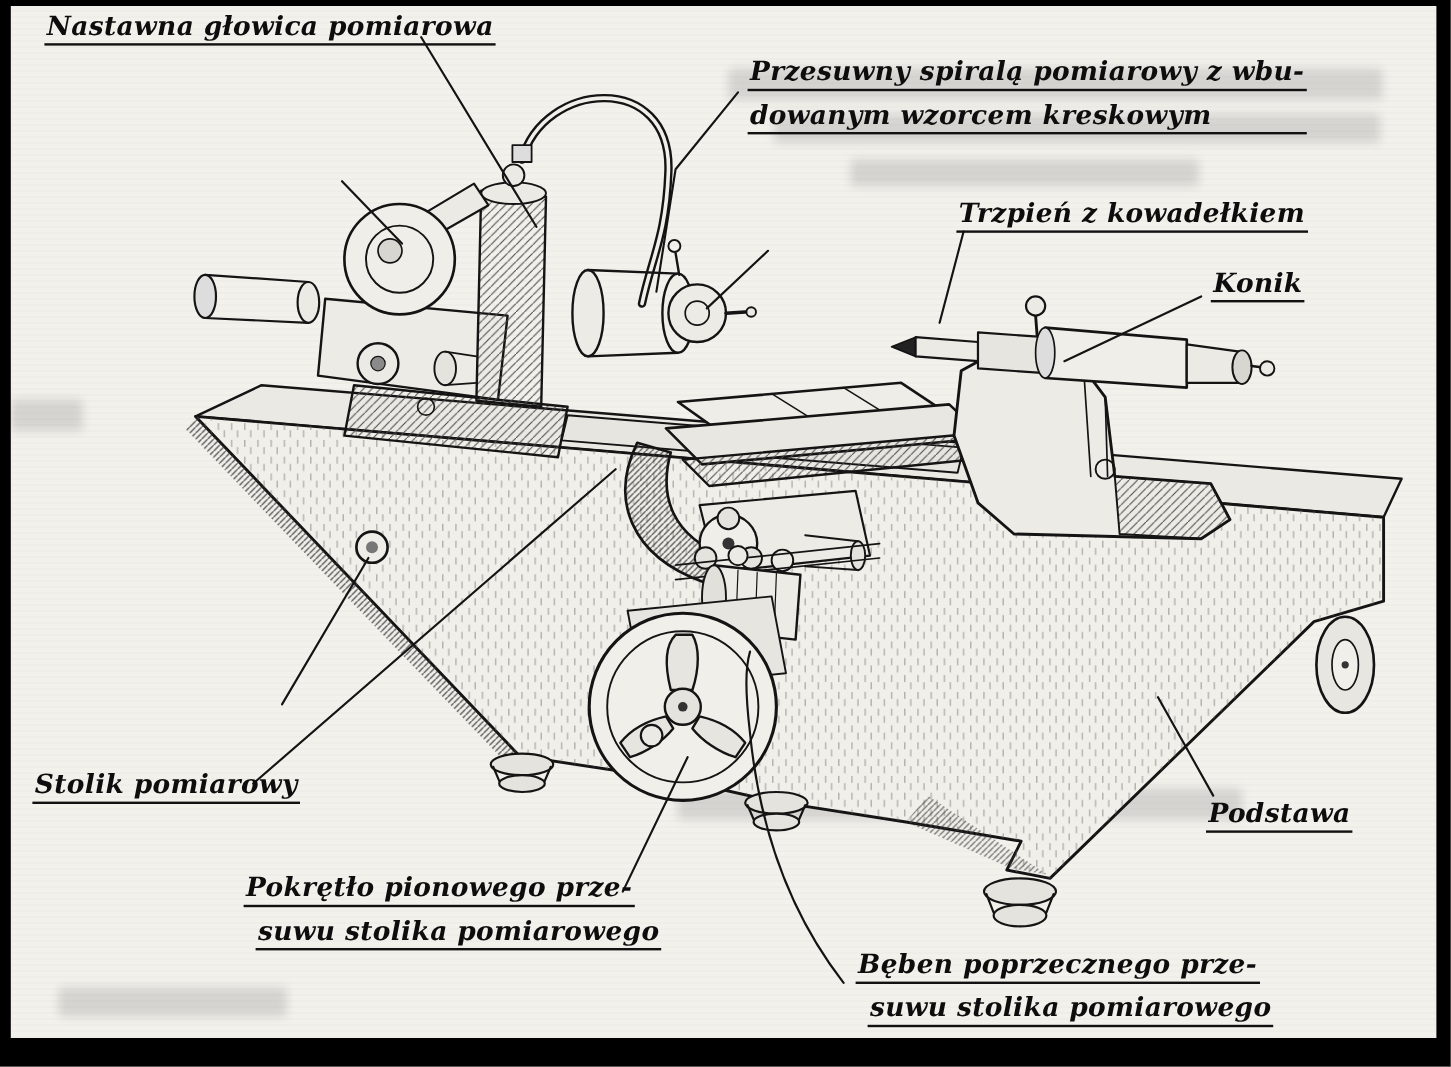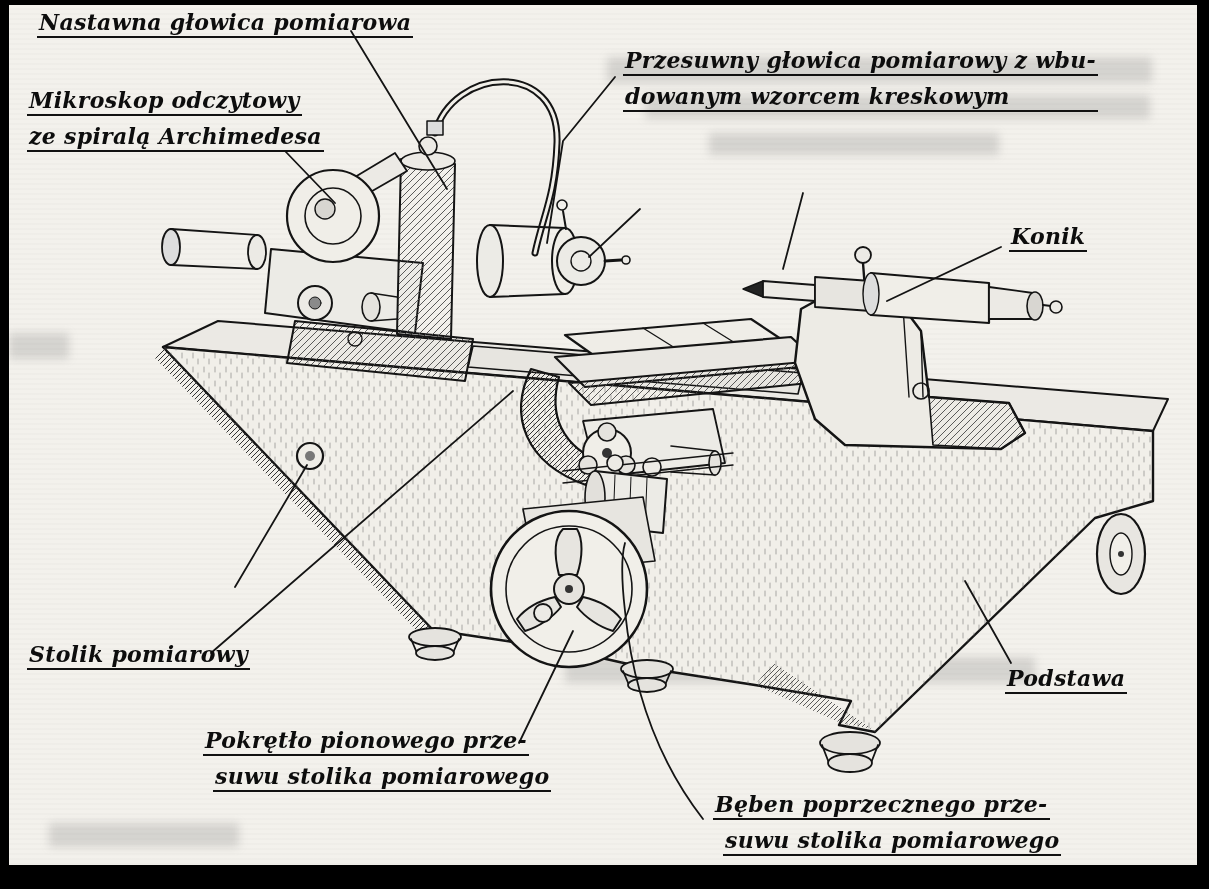--- a/index.html
+++ b/index.html
@@ -214,31 +214,30 @@
         <path d="M516,742 L570,630"></path>
         <path d="M700,818 C655,760 630,690 622,610 C618,575 618,556 622,542"></path>
         <path d="M1008,662 L962,580"></path>
       </g>
     </svg>
 
     <div class="lbl" style="left:28px;top:6px;">
       <span class="line">Nastawna głowica pomiarowa</span>
     </div>
 
-    <div class="lbl" style="left:18px;top:84px;">
-      <span class="line">Mikroskop odczytowy</span>
-      <span class="line l2">ze spiralą Archimedesa</span>
-    </div>
 
     <div class="lbl" style="left:614px;top:44px;">
-      <span class="line">Przesuwny głowica pomiarowy z wbu-</span>
+      <span class="line">Przesuwny spiralą pomiarowy z wbu-</span>
       <span class="line l2">dowanym wzorcem kreskowym</span>
     </div>
 
 
+    <div class="lbl" style="left:788px;top:162px;">
+      <span class="line">Trzpień z kowadełkiem</span>
+    </div>
 
     <div class="lbl" style="left:1000px;top:220px;">
       <span class="line">Konik</span>
     </div>
 
 
     <div class="lbl" style="left:18px;top:638px;text-align:center;">
       <span class="line">Stolik pomiarowy</span>
     </div>
 

